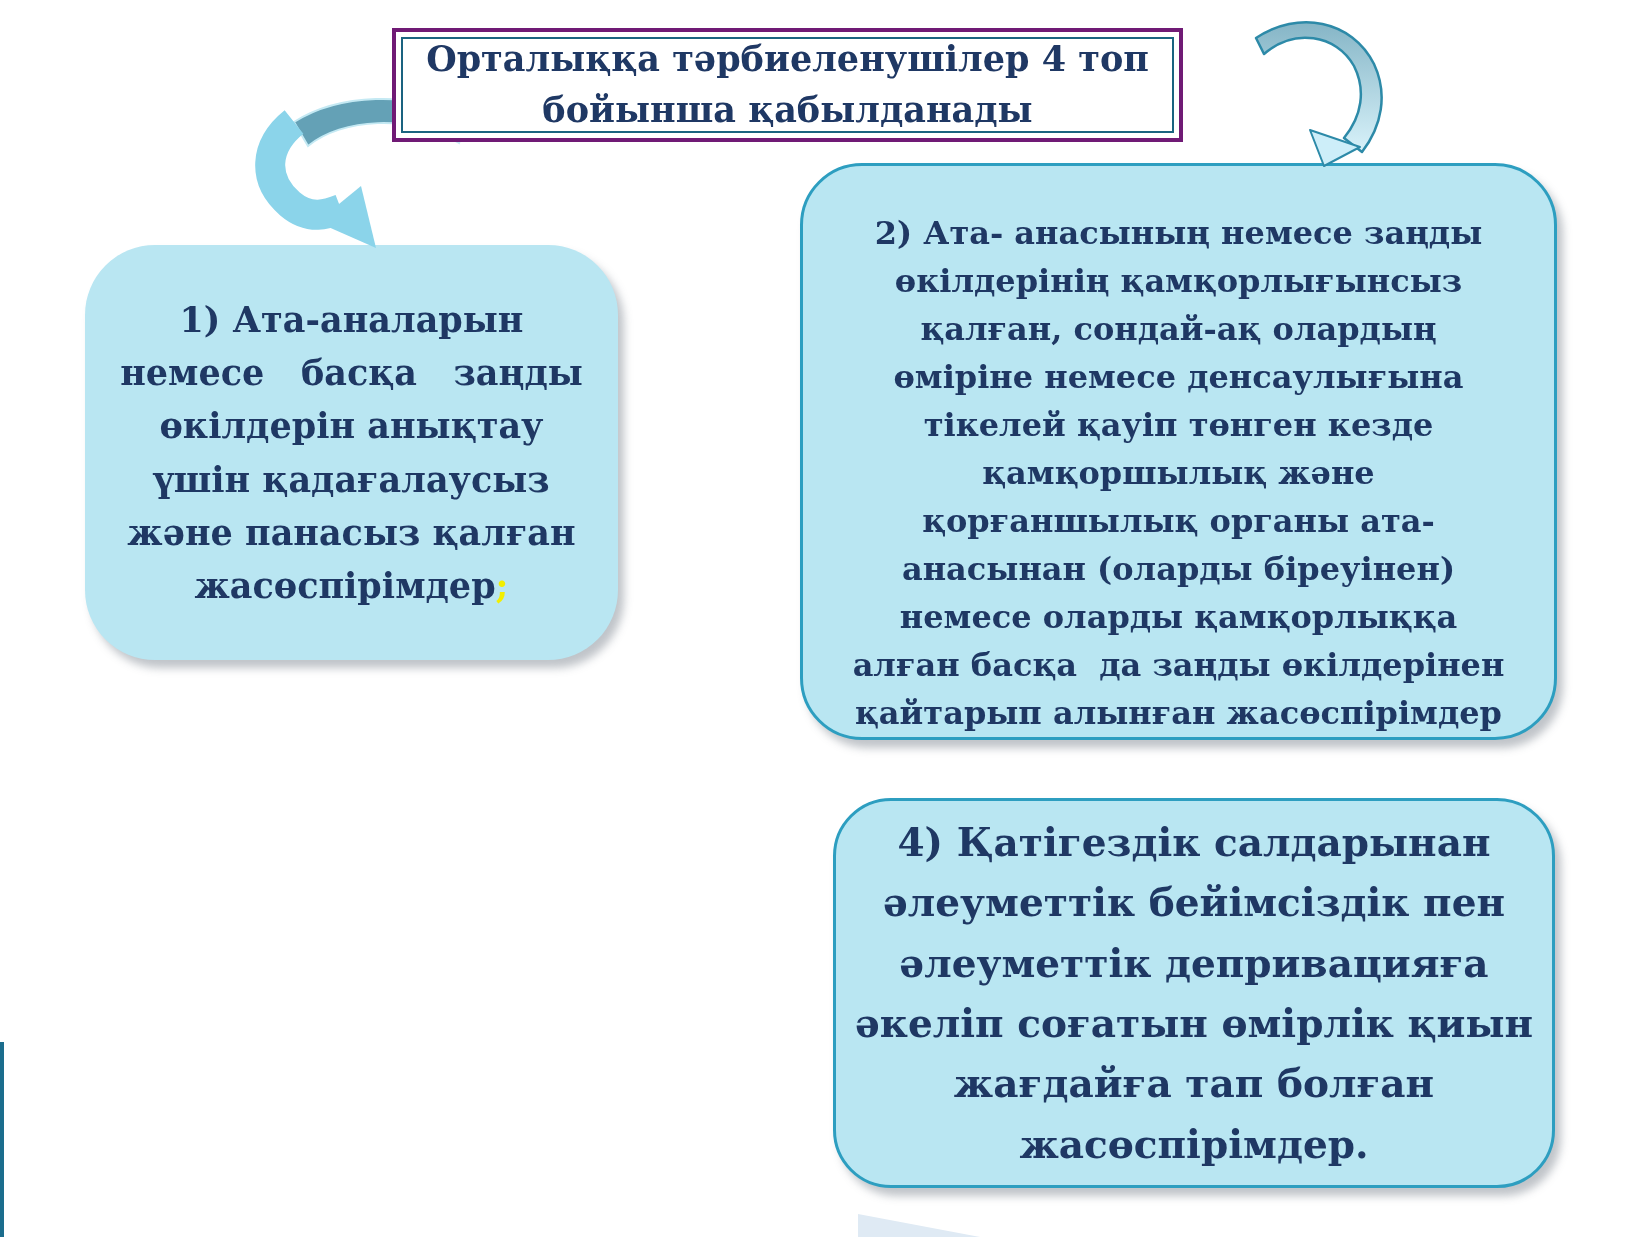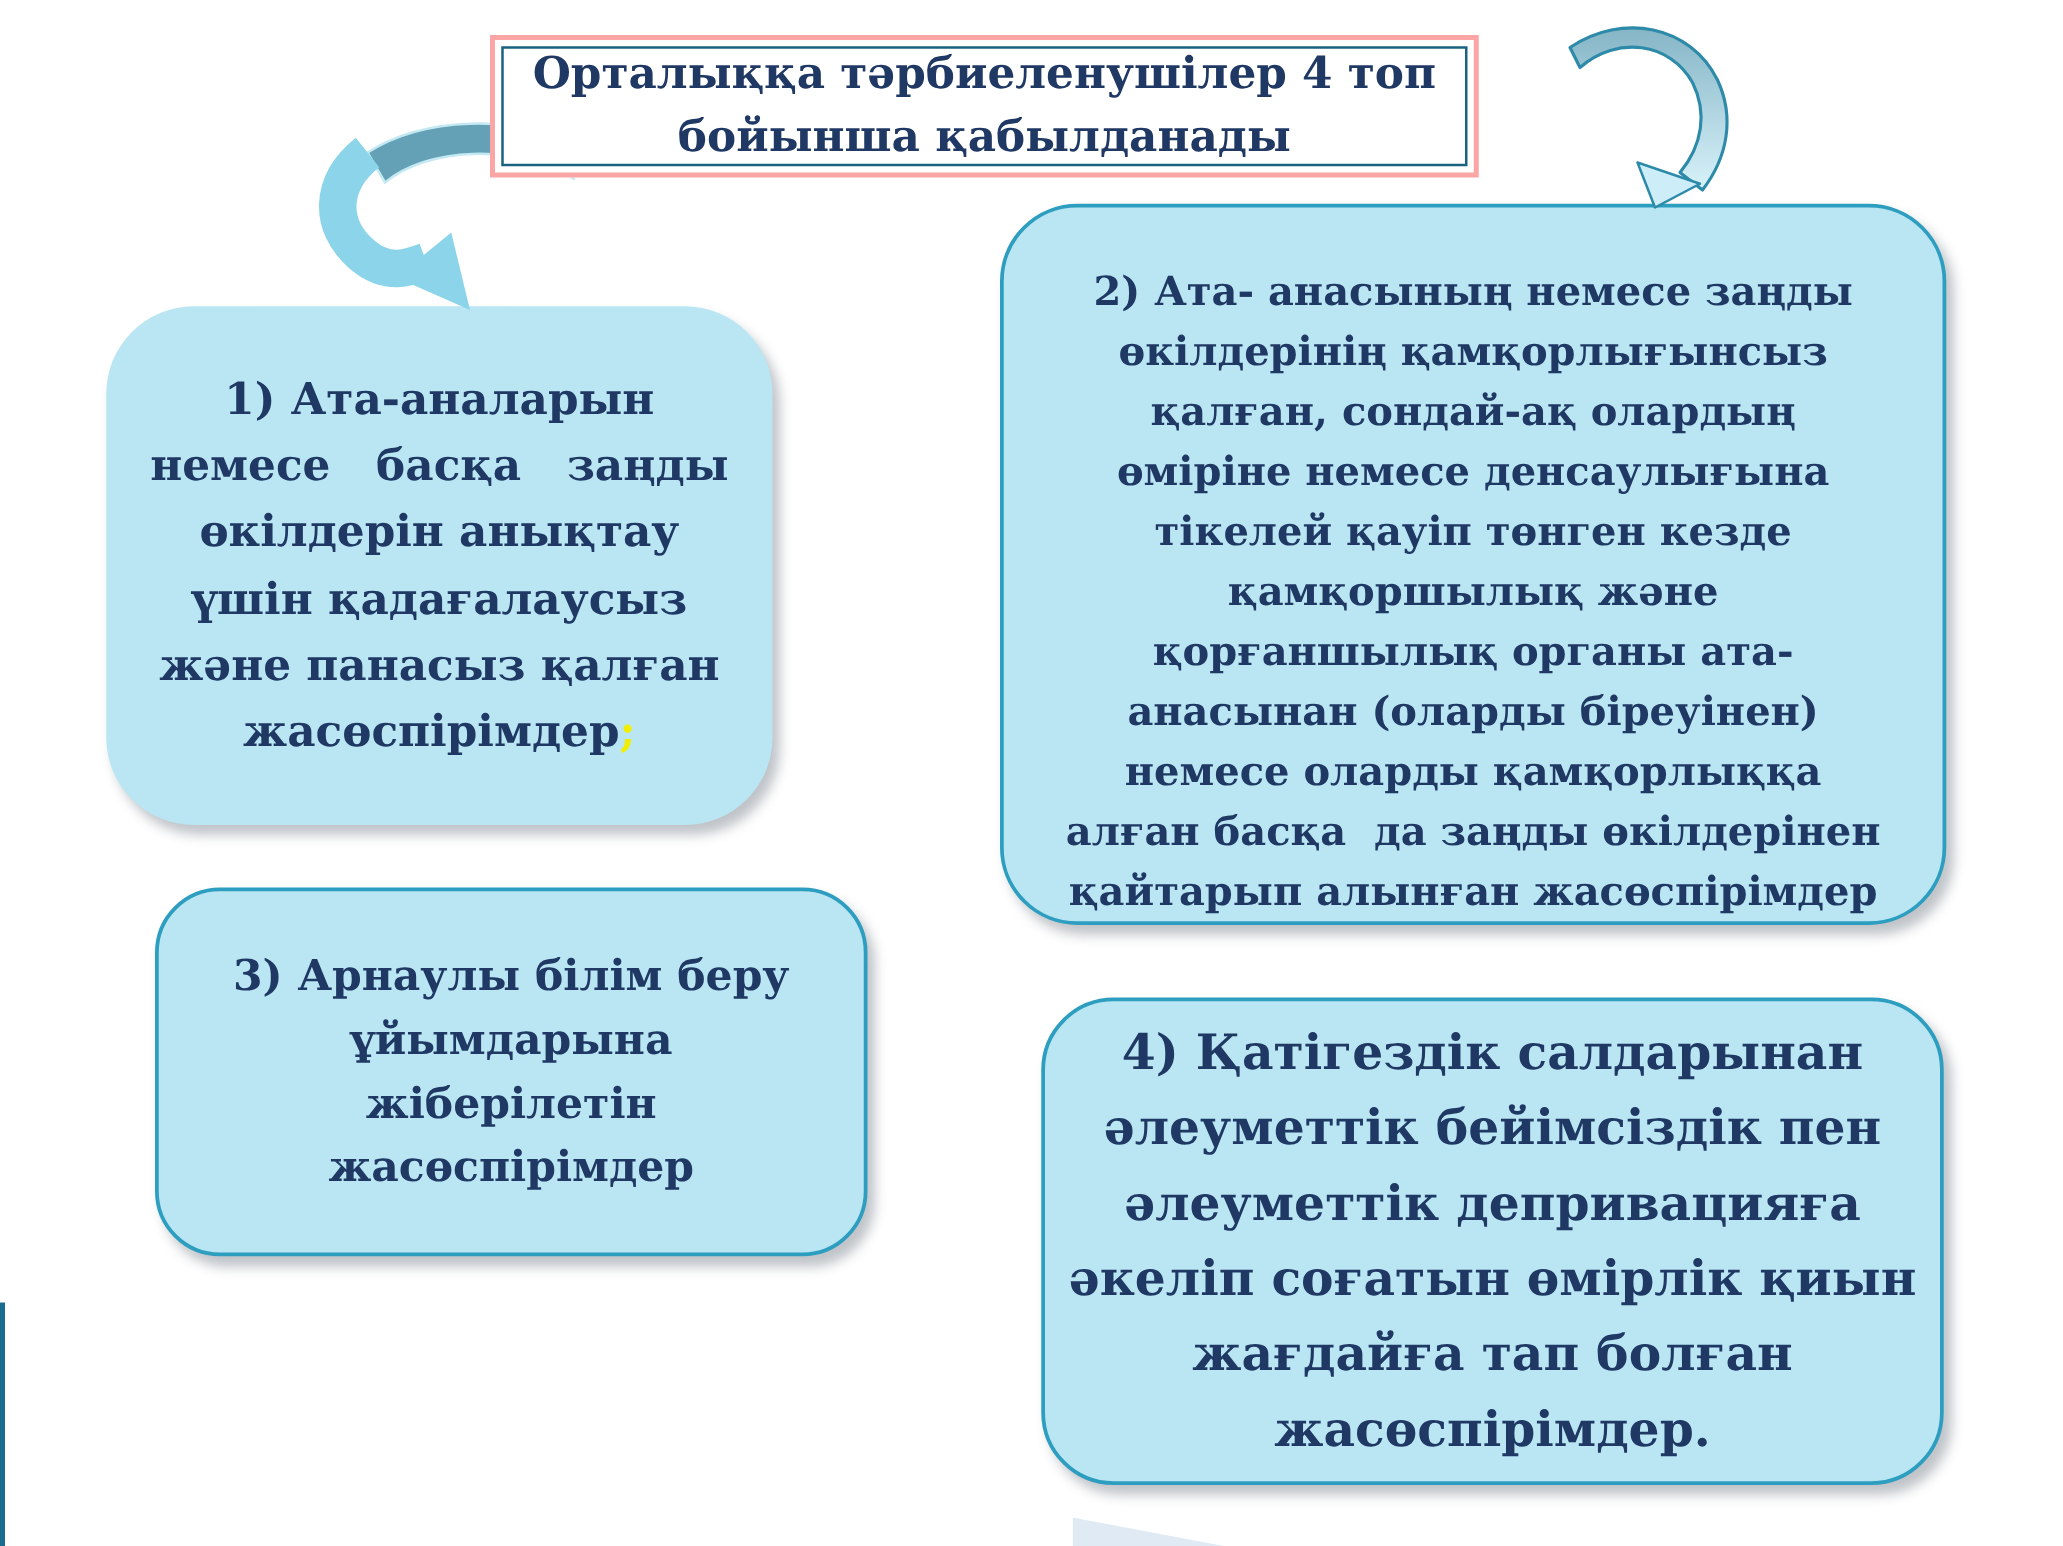--- a/index.html
+++ b/index.html
@@ -3,21 +3,21 @@
 <meta charset="utf-8">
 <style>
   html,body{margin:0;padding:0;background:#ffffff;}
   .canvas{
     position:relative;width:1650px;height:1237px;background:#ffffff;overflow:hidden;
     font-family:"DejaVu Serif","Liberation Serif",serif;
   }
   
   .title-frame{
     position:absolute;left:392px;top:28px;width:791px;height:114px;
-    box-sizing:border-box;border:4px solid #fca5a5;background:#ffffff;
+    box-sizing:border-box;border:4px solid #701a75;background:#ffffff;
     padding:5px;z-index:3;
   }
   .title-inner{
     box-sizing:border-box;border:2px solid #1a6380;width:100%;height:100%;
     display:flex;align-items:center;justify-content:center;
   }
   .title-text{
     margin:0;white-space:pre-wrap;text-align:center;
     font-size:35px;line-height:1.45;font-weight:bold;color:#1f3864;
   }
@@ -102,26 +102,20 @@
 өміріне немесе денсаулығына
 тікелей қауіп төнген кезде
 қамқоршылық және
 қорғаншылық органы ата-
 анасынан (оларды біреуінен)
 немесе оларды қамқорлыққа
 алған басқа  да заңды өкілдерінен
 қайтарып алынған жасөспірімдер</p>
   </div>
 
-  <div class="bubble bubble-bordered b3">
-    <p class="bubble-text">3) Арнаулы білім беру
-ұйымдарына
-жіберілетін
-жасөспірімдер</p>
-  </div>
 
   <div class="bubble bubble-bordered b4">
     <p class="bubble-text">4) Қатігездік салдарынан
 әлеуметтік бейімсіздік пен
 әлеуметтік депривацияға
 әкеліп соғатын өмірлік қиын
 жағдайға тап болған
 жасөспірімдер.</p>
   </div>
 

